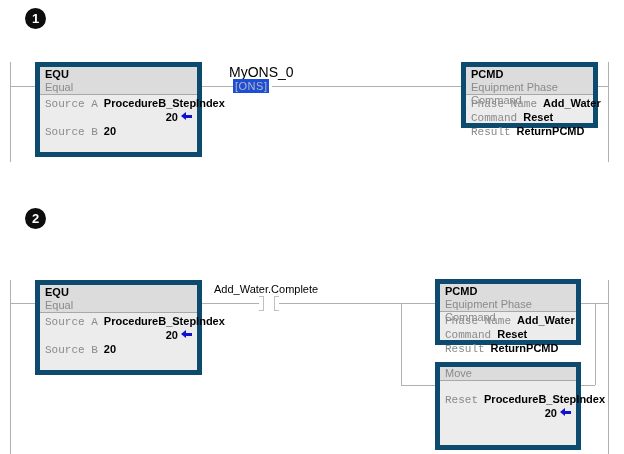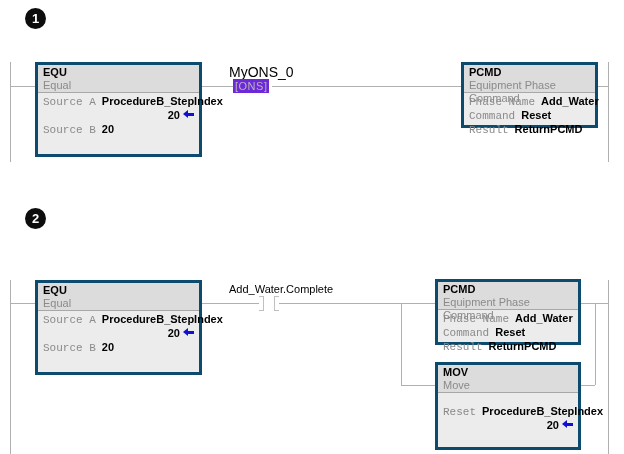--- a/index.html
+++ b/index.html
@@ -48,21 +48,21 @@
   .rail-v {
     position: absolute;
     width: 0;
     border-left: 1px solid #b0b0b0;
   }
 
   
   .block {
     position: absolute;
     background: #ececec;
-    border: 3px solid #0c4a6e;
+    border: 5px solid #0c4a6e;
     box-sizing: border-box;
   }
   .block-title {
     background: #dcdcdc;
     padding: 1px 5px 0 5px;
     font-weight: bold;
     font-size: 11px;
     color: #000000;
     line-height: 13px;
     height: 14px;
@@ -147,21 +147,21 @@
     border-right: 5px solid #1010d0;
   }
 
   
   .ons {
     position: absolute;
     color: #b8b8b8;
     font-size: 11px;
     line-height: 14px;
     letter-spacing: 0.5px;
-    background: #6d28d9;
+    background: #1d4ed8;
     padding: 0 2px;
     white-space: nowrap;
   }
   .ons-label {
     position: absolute;
     color: #000000;
     font-size: 14px;
     line-height: 12px;
     white-space: nowrap;
   }
@@ -276,21 +276,21 @@
     </div>
     <div class="row">
       <span class="lbl">Source B</span>
       <span class="val">20</span>
     </div>
   </div>
 </div>
 
 <div class="wire-h" style="left:202px; top:303px; width:67px;"></div>
 
-<div class="contact-label" style="left:229px; top:283px;">Add_Water.Complete</div>
+<div class="contact-label" style="left:214px; top:283px;">Add_Water.Complete</div>
 <div class="contact" style="left:259px; top:296px;">
   <div class="left-bar"></div>
   <div class="right-bar"></div>
 </div>
 
 <div class="wire-h" style="left:279px; top:303px; width:122px;"></div>
 
 <div class="wire-v" style="left:401px; top:303px; height:82px;"></div>
 
 <div class="wire-h" style="left:401px; top:303px; width:34px;"></div>
@@ -310,21 +310,20 @@
       <span class="val">Reset</span>
     </div>
     <div class="row">
       <span class="lbl">Result</span>
       <span class="val">ReturnPCMD</span>
     </div>
   </div>
 </div>
 
 <div class="block" style="left:435px; top:362px; width:146px; height:88px;">
-  <div class="block-title">MOV</div>
   <div class="block-sub">Move</div>
   <div class="block-body">
     <div class="row spacer"></div>
     <div class="row">
       <span class="lbl">Reset</span>
       <span class="val-left">ProcedureB_StepIndex</span>
     </div>
     <div class="row value-row">
       <span class="num">20</span>
       <span class="blue-arrow"></span>

